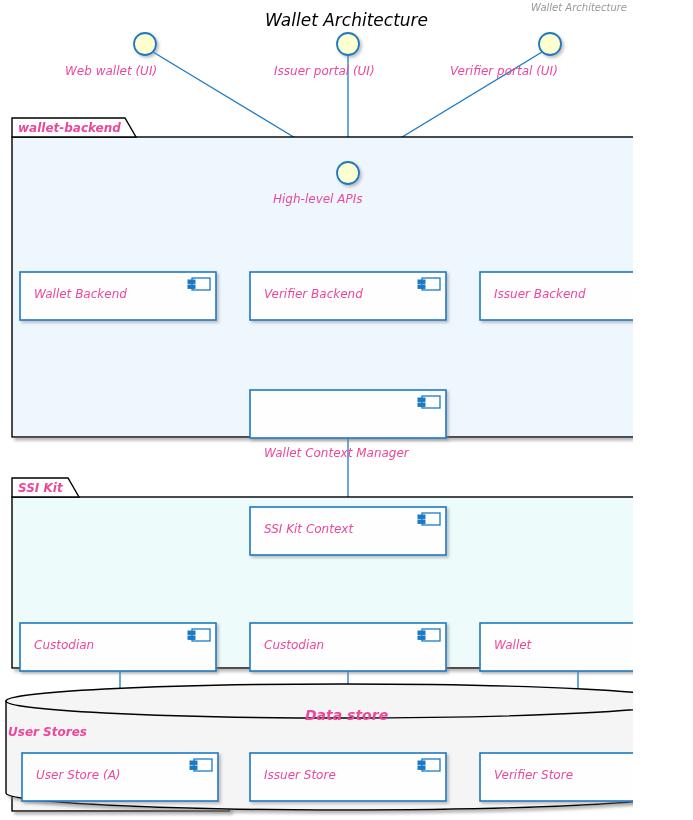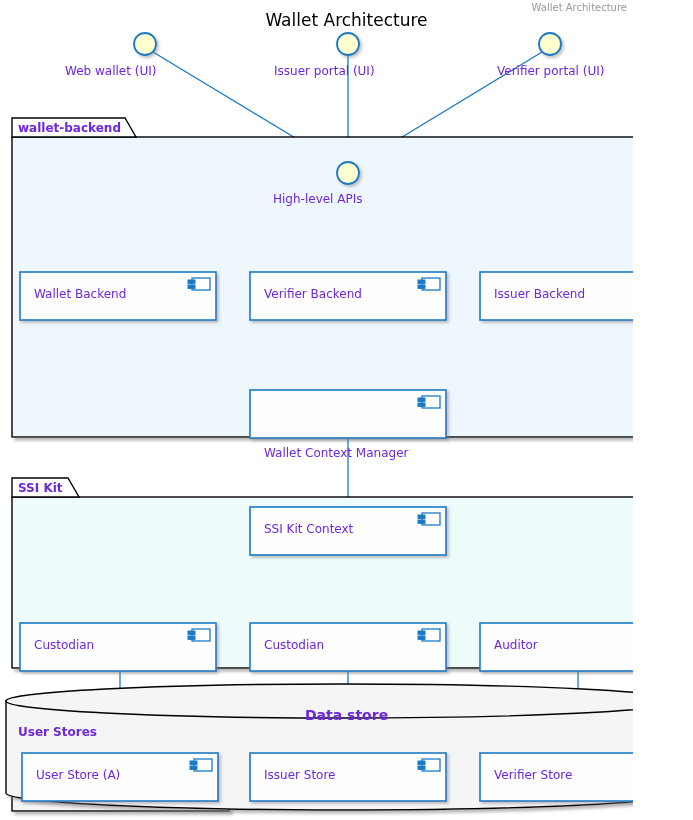--- a/index.html
+++ b/index.html
@@ -10,37 +10,38 @@
   }
   body {
     font-family: "DejaVu Sans", sans-serif;
   }
   #canvas {
     position: relative;
     width: 633px;
     height: 820px;
     background: #ffffff;
     overflow: hidden;
+    font-style: italic;
   }
   svg.layer {
     position: absolute;
     left: 0;
     top: 0;
     width: 693px;
     height: 820px;
     overflow: visible;
   }
   #edge-layer { z-index: 5; }
   #node-layer { z-index: 10; }
 
   .txt {
     position: absolute;
     z-index: 20;
     font-family: "DejaVu Sans", sans-serif;
-    color: #6d28d9;
+    color: #ec4899;
     white-space: nowrap;
   }
   .watermark {
     font-size: 10px;
     color: #999999;
     right: 6px;
     top: 2px;
     position: absolute;
     z-index: 30;
     font-family: "DejaVu Sans", sans-serif;
@@ -228,34 +229,34 @@
         </g>
         <g>
           <circle cx="348" cy="173" r="11" fill="#FEFECE" stroke="#1a7ac4" stroke-width="1.8" filter="url(#softshadow)"></circle>
         </g>
       </g>
   </svg>
 
   <div id="labels">
       <div class="txt pkg-title" style="left: 18px; top: 121px;">wallet-backend</div>
       <div class="txt pkg-title" style="left: 18px; top: 481px;">SSI Kit</div>
-      <div class="txt pkg-title" style="left: 18px; top: 725px;">User Stores</div>
+      <div class="txt pkg-title" style="left: 8px; top: 725px;">User Stores</div>
       <div class="txt db-label" style="left: 305px; top: 707px;">Data store</div>
       <div class="txt comp-label" style="left: 34px; top: 287px;">Wallet Backend</div>
       <div class="txt comp-label" style="left: 264px; top: 287px;">Verifier Backend</div>
       <div class="txt comp-label" style="left: 494px; top: 287px;">Issuer Backend</div>
       <div class="txt comp-label" style="left: 264px; top: 405px; margin-top: 41px;">Wallet Context Manager</div>
       <div class="txt comp-label" style="left: 264px; top: 522px;">SSI Kit Context</div>
       <div class="txt comp-label" style="left: 34px; top: 638px;">Custodian</div>
       <div class="txt comp-label" style="left: 264px; top: 638px;">Custodian</div>
-      <div class="txt comp-label" style="left: 494px; top: 638px;">Auditor</div>
+      <div class="txt comp-label" style="left: 494px; top: 638px;">Wallet</div>
       <div class="txt comp-label" style="left: 36px; top: 768px;">User Store (A)</div>
       <div class="txt comp-label" style="left: 264px; top: 768px;">Issuer Store</div>
       <div class="txt comp-label" style="left: 494px; top: 768px;">Verifier Store</div>
       <div class="txt iface-label" style="left: 65px; top: 64px;">Web wallet (UI)</div>
       <div class="txt iface-label" style="left: 274px; top: 64px;">Issuer portal (UI)</div>
-      <div class="txt iface-label" style="left: 497px; top: 64px;">Verifier portal (UI)</div>
+      <div class="txt iface-label" style="left: 450px; top: 64px;">Verifier portal (UI)</div>
       <div class="txt iface-label" style="left: 273px; top: 192px;">High-level APIs</div>
     </div>
 
   <div class="txt diagram-title" id="title-el" style="left:0; top:10px; width:693px; text-align:center;">Wallet Architecture</div>
 
 </div>
 
 </body></html>

